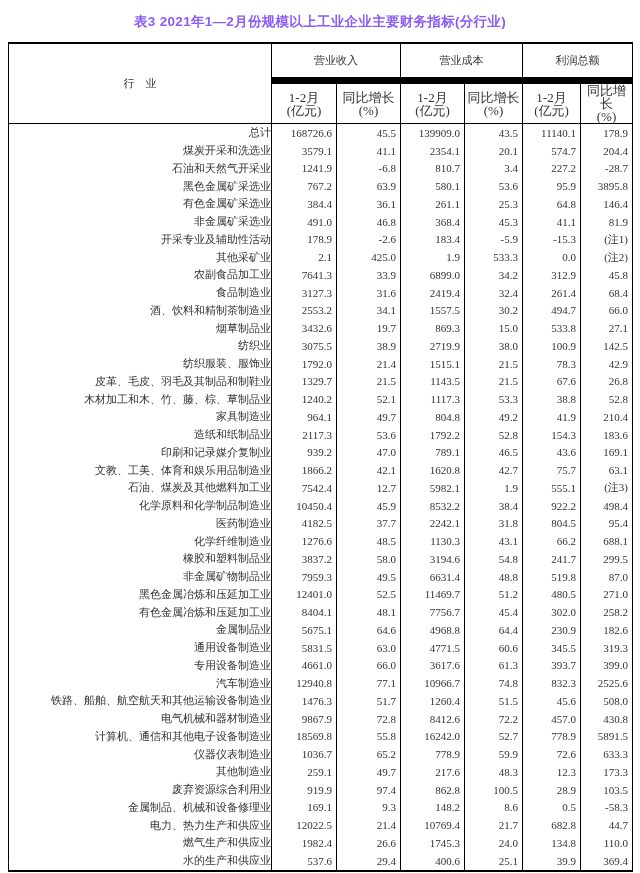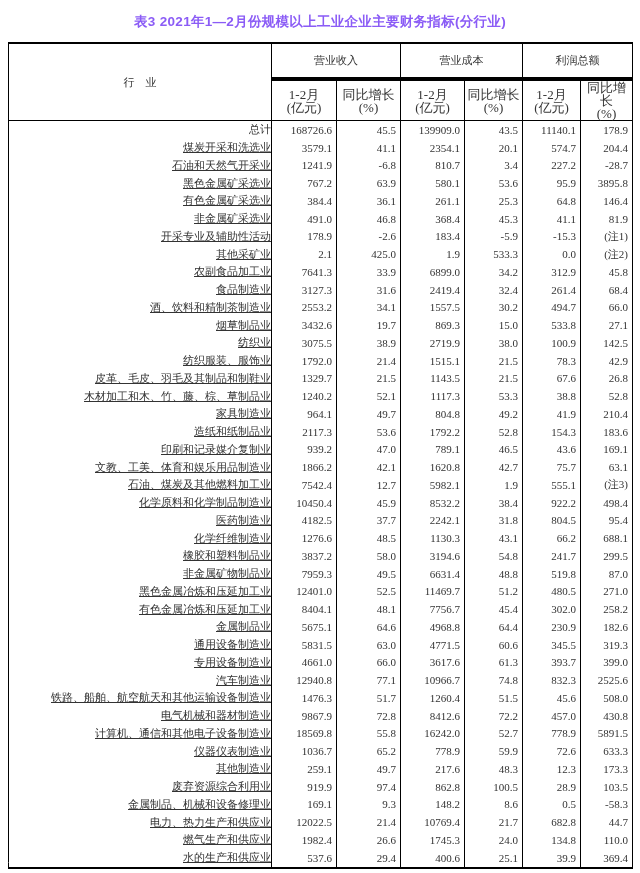--- a/index.html
+++ b/index.html
@@ -23,28 +23,28 @@
     font-weight:normal;color:#333;padding:0;vertical-align:middle;
     border-left:1px solid #000;
   }
   thead tr.group-row th{height:33px;font-size:11px;}
   thead tr.sub-row th{height:33px;font-size:13px;line-height:13px;border-bottom:1px solid #000;}
   th.industry-h{
     border-left:none;border-right:1px solid #000;border-bottom:1px solid #000;
     font-size:11px;
     border-radius:22px;
   }
-  thead th.grp{border-bottom:4px solid #000000;}
+  thead th.grp{border-bottom:7px solid #000000;}
   tbody td{
     height:17.76px;padding:0;vertical-align:middle;
     font-size:11px;color:#333;border-left:1px solid #000;
   }
   tbody td.ind{border-left:none;text-align:right;padding-left:3px;
     white-space:nowrap;overflow:hidden;margin-top:16px;}
-  tbody td.ind.indent{padding-left:26px;text-decoration:underline;}
+  tbody td.ind.indent{padding-left:26px;}
   tbody td.num{text-align:right;padding-right:4px;white-space:nowrap;}
   .footnote-mark{
     position:absolute;left:7px;top:859px;font-size:8px;color:#777;line-height:8px;
   }
 </style>
 </head>
 <body>
 
 <div class="title">表3 2021年1—2月份规模以上工业企业主要财务指标(分行业)</div>
 

